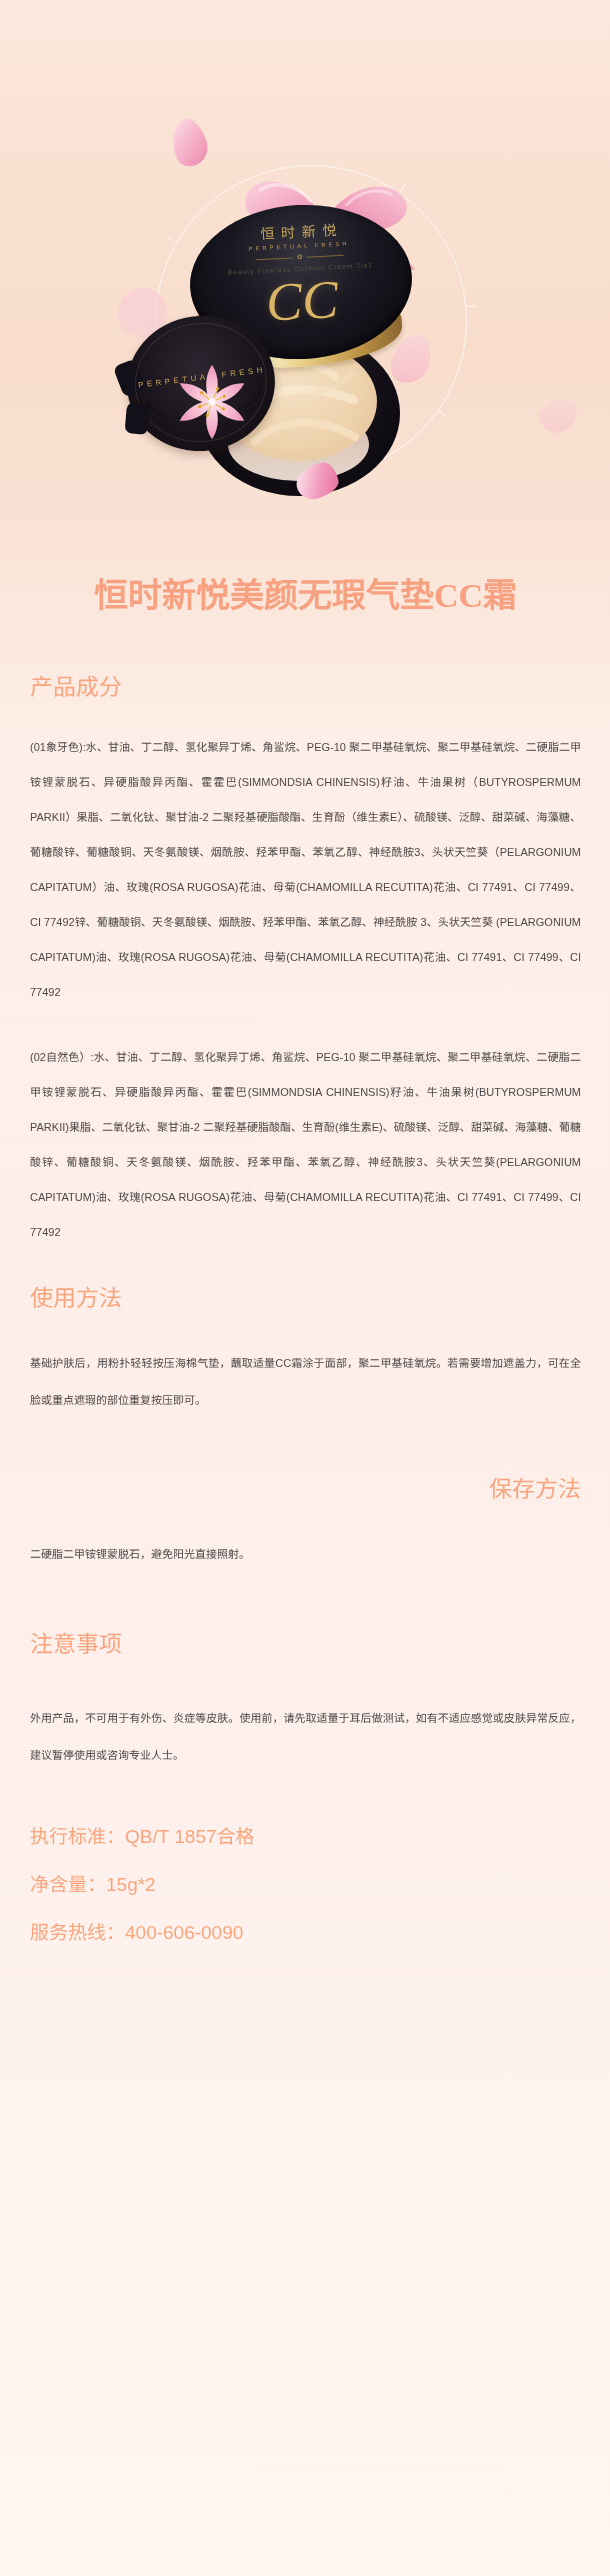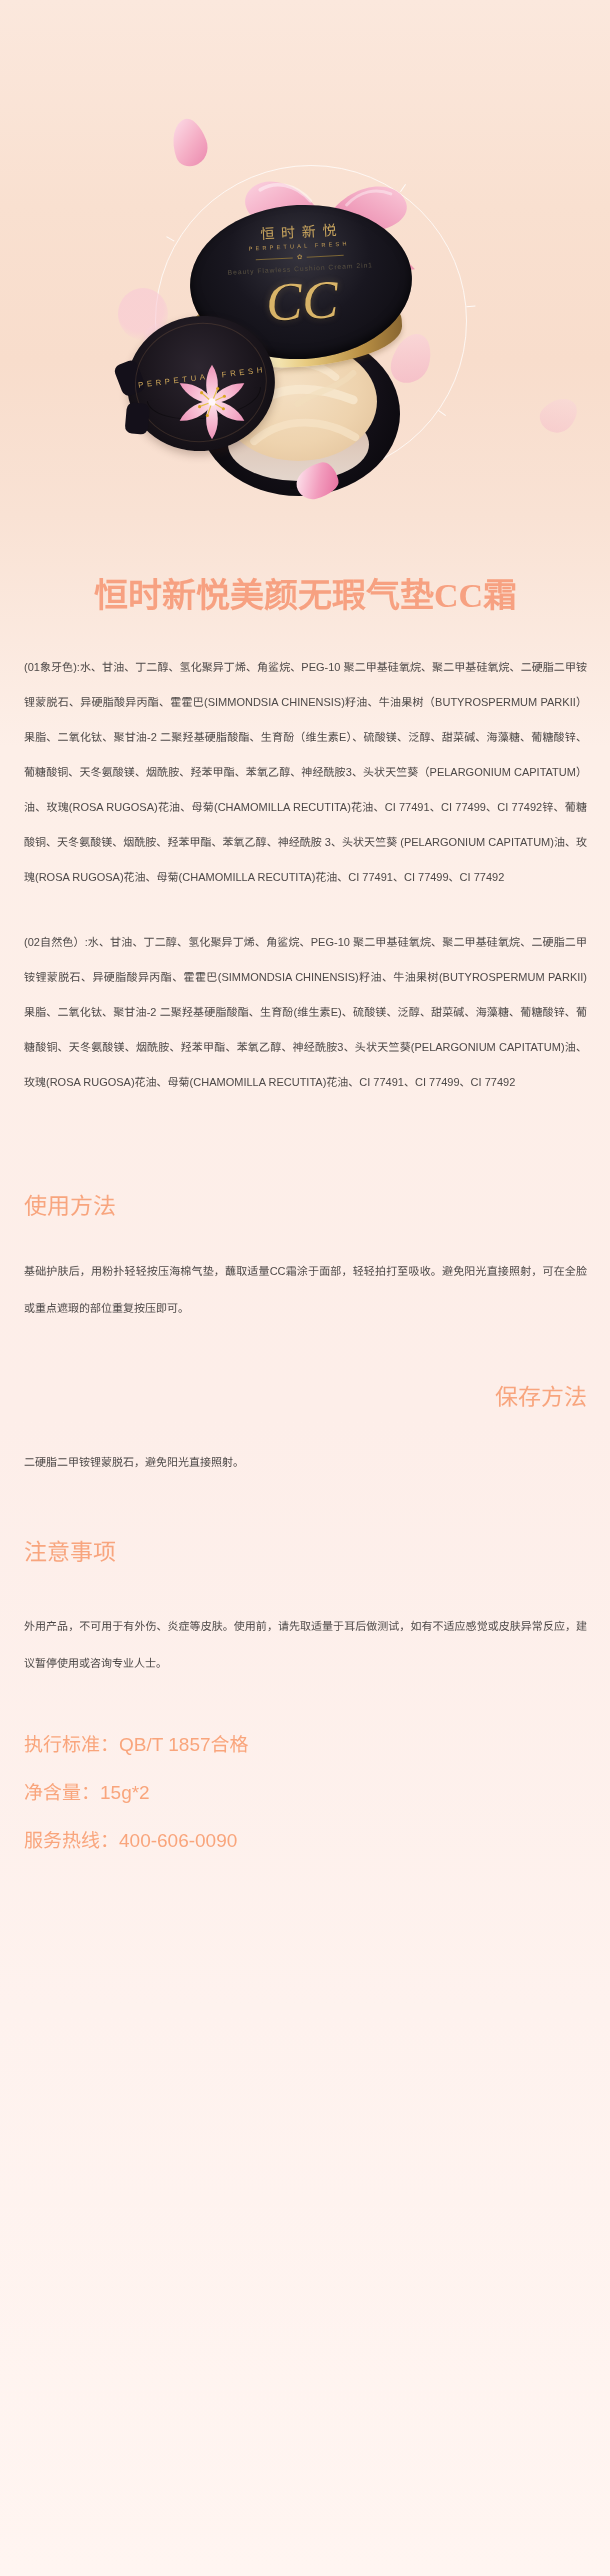--- a/index.html
+++ b/index.html
@@ -72,31 +72,31 @@
   .puff::before{left:-8.3px;top:37px;width:24px;height:33px;transform:rotate(-14deg);}
   .puff::after{left:-5.2px;top:79px;width:23px;height:31px;transform:rotate(12deg);}
   .puff-inner{position:absolute;left:8.3px;top:7.2px;right:8.3px;bottom:9.3px;border-radius:50%;
     border:0.5px solid rgba(150,110,80,.25);}
   .puff-label{position:absolute;left:0;right:0;top:42%;text-align:center;
     font-size:7.8px;letter-spacing:3.6px;color:#c8a258;text-indent:3.6px;}
   .puff-seam{position:absolute;left:17.6px;right:15.5px;top:58%;height:24px;border:0.5px solid rgba(0,0,0,.55);
     border-top:none;border-radius:0 0 50% 50%/0 0 100% 100%;opacity:.7;}
   .flower{position:absolute;left:170px;top:361px;z-index:7;}
   
-  .content{padding:0 24px;}
+  .content{padding:0 30px;}
   .page-title{margin:32px 0 0;text-align:center;
     font-family:"Liberation Serif","DejaVu Serif",serif;font-weight:700;
     font-size:34px;line-height:52px;color:#f7a181;}
   .sec-h{margin:0;font-weight:500;font-size:23px;line-height:30px;color:#f8a57e;}
   .sec-ingredients .sec-h{margin-top:50px;}
   .body-p{margin:0;color:#4d4948;font-size:11px;line-height:35px;
     text-align:justify;text-align-last:left;}
   .p1{margin-top:28px;}
   .p2{margin-top:30px;}
-  .sec-usage .sec-h{margin-top:91px;}
+  .sec-usage .sec-h{margin-top:33px;}
   .sec-usage .body-p{margin-top:32px;line-height:37px;}
   .sec-storage .sec-h{margin-top:55px;text-align:right;}
   .sec-storage .body-p{margin-top:32px;line-height:37px;}
   .sec-notice .sec-h{margin-top:56px;}
   .sec-notice .body-p{margin-top:41px;line-height:37px;}
   .info{margin-top:39px;}
   .info-line{font-size:19px;line-height:48px;color:#f9a57c;font-weight:500;}
 </style>
 </head>
 <body>
@@ -213,27 +213,28 @@
         <circle cx="0" cy="0" r="7" fill="#fff6f9"></circle>
       </g>
     </svg>
   </div>
 
   <div class="content">
 
     <h1 class="page-title">恒时新悦美颜无瑕气垫CC霜</h1>
 
     <section class="sec-ingredients">
+      <h2 class="sec-h">产品成分</h2>
       <p class="body-p p1">(01象牙色):水、甘油、丁二醇、氢化聚异丁烯、角鲨烷、PEG-10 聚二甲基硅氧烷、聚二甲基硅氧烷、二硬脂二甲铵锂蒙脱石、异硬脂酸异丙酯、霍霍巴(SIMMONDSIA CHINENSIS)籽油、牛油果树（BUTYROSPERMUM PARKII）果脂、二氧化钛、聚甘油-2 二聚羟基硬脂酸酯、生育酚（维生素E）、硫酸镁、泛醇、甜菜碱、海藻糖、葡糖酸锌、葡糖酸铜、天冬氨酸镁、烟酰胺、羟苯甲酯、苯氧乙醇、神经酰胺3、头状天竺葵（PELARGONIUM CAPITATUM）油、玫瑰(ROSA RUGOSA)花油、母菊(CHAMOMILLA RECUTITA)花油、CI 77491、CI 77499、CI 77492锌、葡糖酸铜、天冬氨酸镁、烟酰胺、羟苯甲酯、苯氧乙醇、神经酰胺 3、头状天竺葵 (PELARGONIUM CAPITATUM)油、玫瑰(ROSA RUGOSA)花油、母菊(CHAMOMILLA RECUTITA)花油、CI 77491、CI 77499、CI 77492</p>
       <p class="body-p p2">(02自然色）:水、甘油、丁二醇、氢化聚异丁烯、角鲨烷、PEG-10 聚二甲基硅氧烷、聚二甲基硅氧烷、二硬脂二甲铵锂蒙脱石、异硬脂酸异丙酯、霍霍巴(SIMMONDSIA CHINENSIS)籽油、牛油果树(BUTYROSPERMUM PARKII)果脂、二氧化钛、聚甘油-2 二聚羟基硬脂酸酯、生育酚(维生素E)、硫酸镁、泛醇、甜菜碱、海藻糖、葡糖酸锌、葡糖酸铜、天冬氨酸镁、烟酰胺、羟苯甲酯、苯氧乙醇、神经酰胺3、头状天竺葵(PELARGONIUM CAPITATUM)油、玫瑰(ROSA RUGOSA)花油、母菊(CHAMOMILLA RECUTITA)花油、CI 77491、CI 77499、CI 77492</p>
     </section>
 
     <section class="sec-usage">
       <h2 class="sec-h">使用方法</h2>
-      <p class="body-p">基础护肤后，用粉扑轻轻按压海棉气垫，蘸取适量CC霜涂于面部，轻轻拍打至吸收。避免阳光直接照射，可在全脸或重点遮瑕的部位重复按压即可。</p>
+      <p class="body-p">基础护肤后，用粉扑轻轻按压海棉气垫，蘸取适量CC霜涂于面部，聚二甲基硅氧烷。若需要增加遮盖力，可在全脸或重点遮瑕的部位重复按压即可。</p>
     </section>
 
     <section class="sec-storage">
       <h2 class="sec-h">保存方法</h2>
       <p class="body-p">二硬脂二甲铵锂蒙脱石，避免阳光直接照射。</p>
     </section>
 
     <section class="sec-notice">
       <h2 class="sec-h">注意事项</h2>
       <p class="body-p">外用产品，不可用于有外伤、炎症等皮肤。使用前，请先取适量于耳后做测试，如有不适应感觉或皮肤异常反应，建议暂停使用或咨询专业人士。</p>

